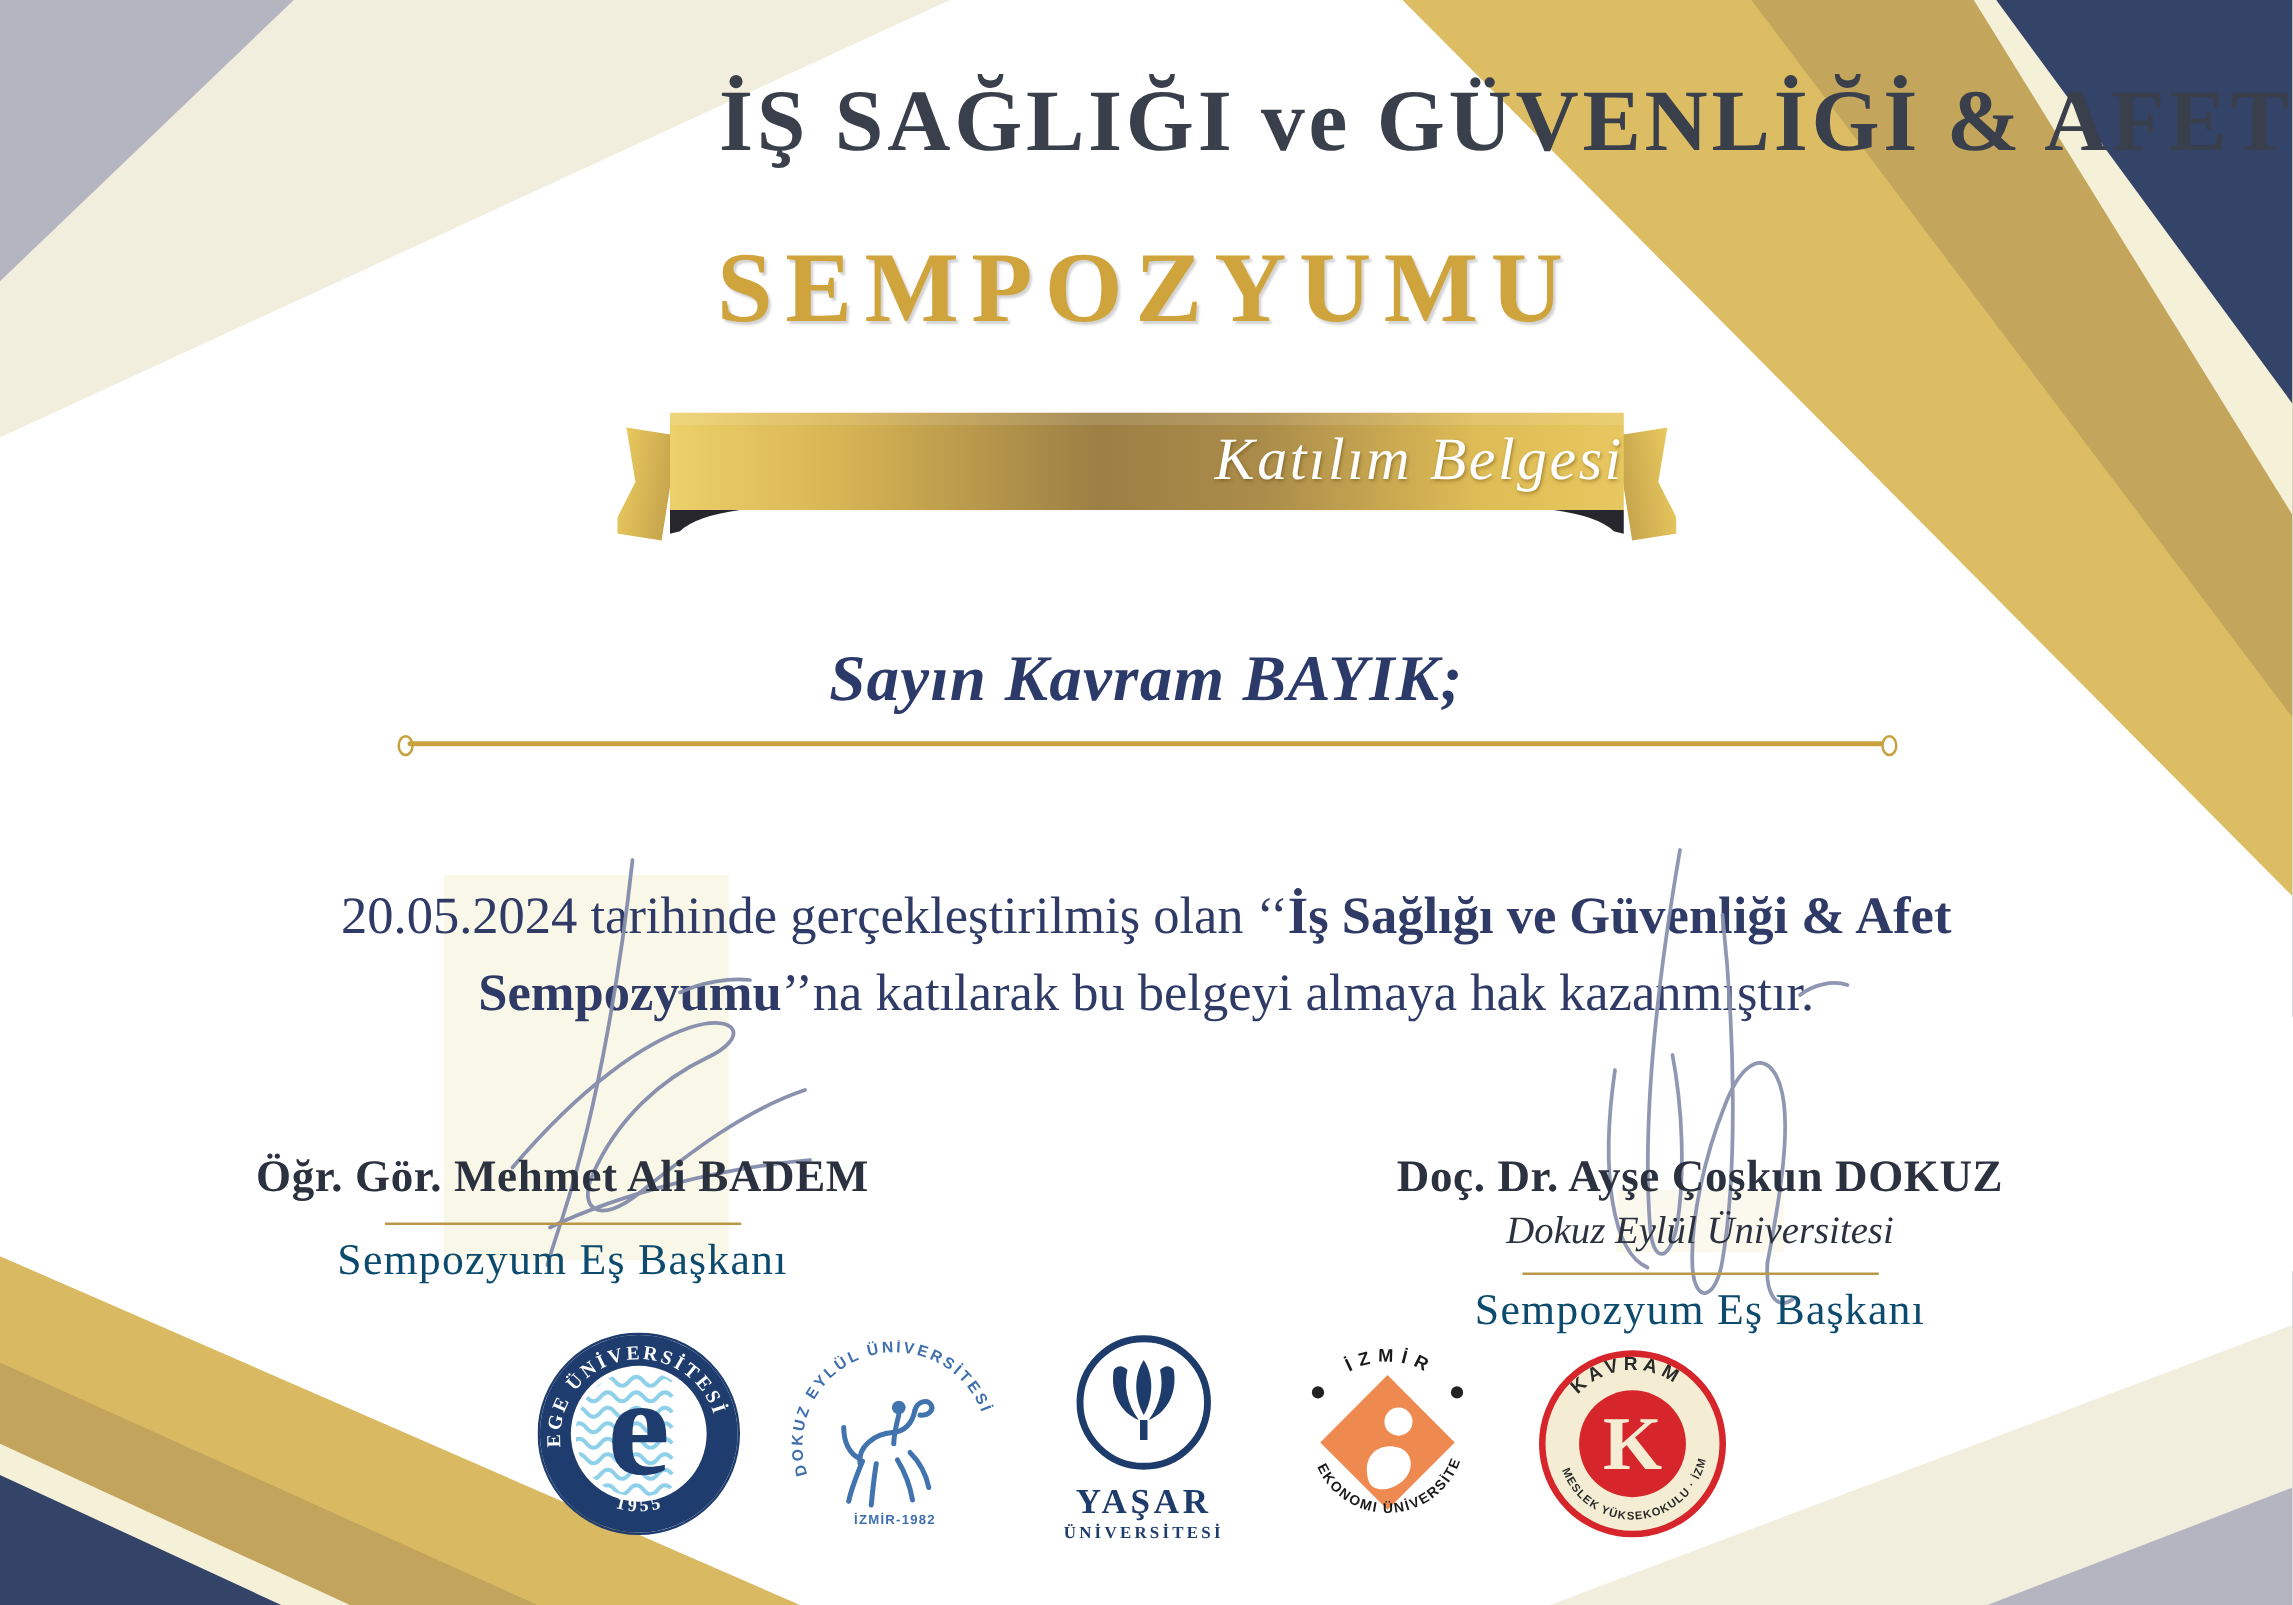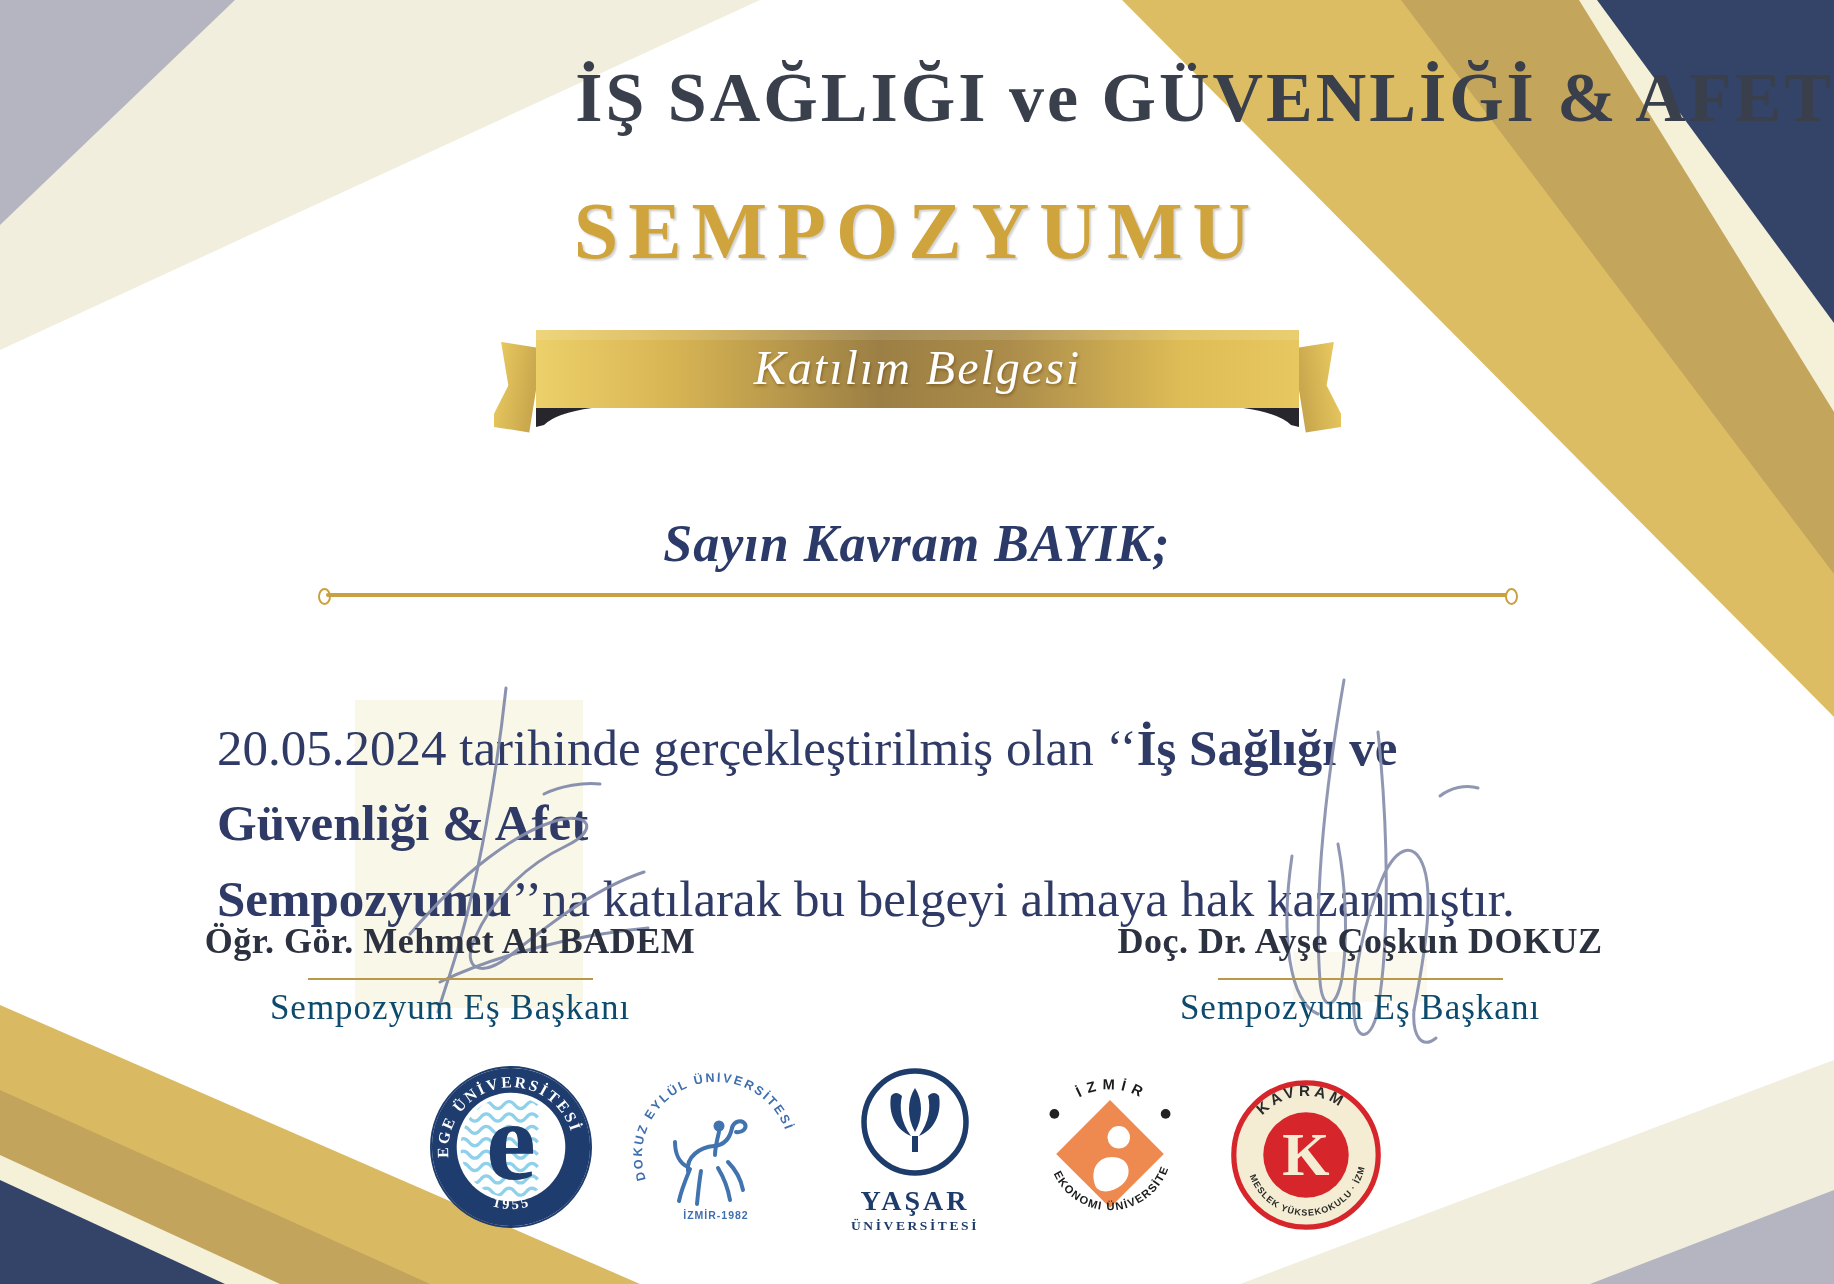--- a/index.html
+++ b/index.html
@@ -28,37 +28,37 @@
     font-size:70px;font-weight:700;color:#3a3f4c;letter-spacing:3px;white-space:nowrap;
   }
   .subtitle{
     left:0;right:0;top:186px;text-align:center;
     font-size:80px;font-weight:700;color:#d0a43d;letter-spacing:10px;white-space:nowrap;
     text-shadow:2px 2px 2px rgba(0,0,0,0.18);
   }
   
   .ribbon{left:494px;top:330px;width:847px;height:110px;}
   .ribbon-label{
-    position:absolute;left:42px;top:10px;width:763px;text-align:center;
+    position:absolute;left:42px;top:10px;width:763px;text-align:right;
     font-style:italic;font-size:48px;color:#ffffff;letter-spacing:2px;
     text-shadow:1px 2px 3px rgba(90,60,0,0.45);
   }
   
   .recipient{
     left:0;right:0;top:514px;text-align:center;
     font-size:52px;font-weight:700;font-style:italic;color:#2b3a69;letter-spacing:1px;
   }
   .divider{left:318px;top:588px;width:1200px;height:14px;}
   .divider .bar{position:absolute;left:8px;right:8px;top:5px;height:4px;background:#c9a23f;border-radius:2px;}
   .divider .ring{position:absolute;top:0;width:9px;height:13px;border:2.5px solid #c9a23f;border-radius:50%;background:#fff;}
   .divider .ring.l{left:0;} .divider .ring.r{right:0;}
   
   .body-par{
-    left:217px;top:660px;width:1400px;text-align:left;
-    font-size:51px;color:#2f3b66;line-height:1.48;
+    left:217px;top:660px;width:1400px;text-align:center;
+    font-size:42px;color:#2f3b66;line-height:1.48;
   }
   .body-par b{font-weight:700;}
   
   .scanbox{background:#f7f3dd;}
   .sig-svg{pointer-events:none;}
   .sig-block{position:absolute;top:920px;width:580px;text-align:center;color:#2c313f;}
   .sig-block .name{font-size:36px;letter-spacing:0.5px;font-weight:bold;}
   .sig-block .affil{font-size:31px;font-style:italic;margin-top:4px;}
   .sig-block .roleline{width:285px;height:2px;background:#b9984a;margin:16px auto 8px auto;}
   .sig-block .role{font-size:35px;color:#0c4a6e;letter-spacing:1px;}
@@ -162,20 +162,21 @@
     </g>
   </svg>
 
   <div class="sig-block sig-left">
     <div class="name">Öğr. Gör. Mehmet Ali BADEM</div>
     <div class="roleline"></div>
     <div class="role">Sempozyum Eş Başkanı</div>
   </div>
   <div class="sig-block sig-right">
     <div class="name">Doç. Dr. Ayşe Çoşkun DOKUZ</div>
+    <div class="affil">Dokuz Eylül Üniversitesi</div>
     <div class="roleline"></div>
     <div class="role">Sempozyum Eş Başkanı</div>
   </div>
 
   <div class="abs logo-row">
 
     <svg class="logo lg-ege" width="162" height="162" viewBox="-85 -85 170 170">
       <defs>
         <path id="egeTop" d="M -62 26 A 66 66 0 1 1 62 26"></path>
         <path id="egeBot" d="M -42 50 A 66 66 0 0 0 42 50"></path>

